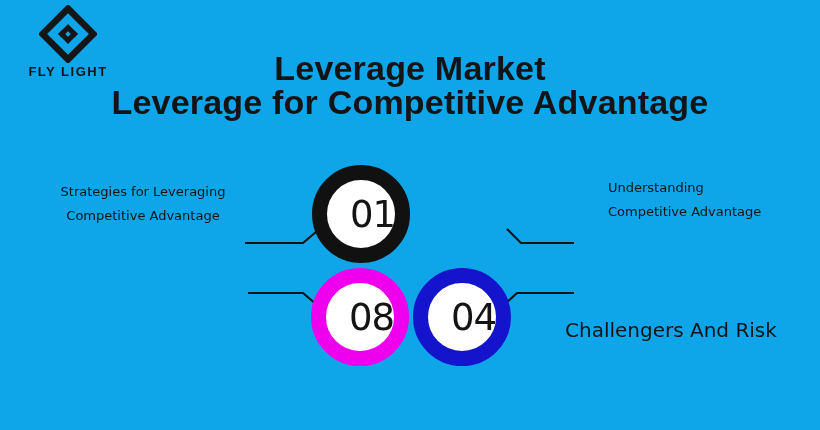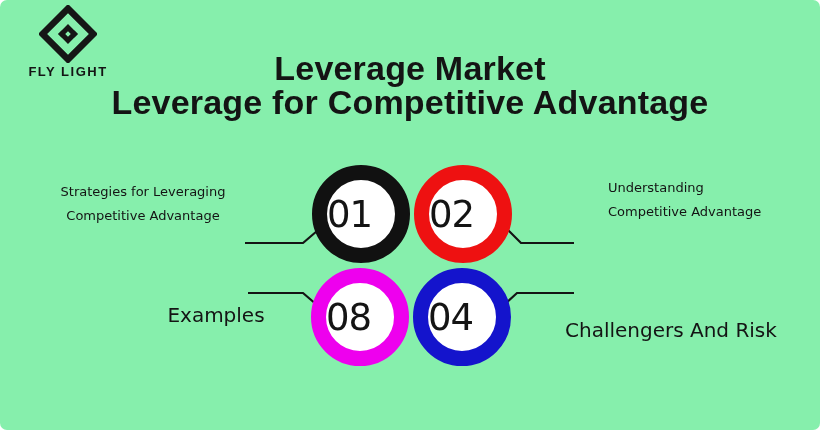--- a/index.html
+++ b/index.html
@@ -1,33 +1,33 @@
 <!DOCTYPE html>
 <html style="--line-color: #141414;"><head>
 <meta charset="utf-8">
 <style>
   html,body{margin:0;padding:0;background:#fff;}
   .canvas{
-    position:relative;width:820px;height:430px;background:#86efac;overflow:hidden;
-    font-family:"Liberation Sans",sans-serif;color:#141414;border-radius:7px;
+    position:relative;width:820px;height:430px;background:#0ea5e9;overflow:hidden;
+    font-family:"Liberation Sans",sans-serif;color:#141414;
   }
   
   .logo{position:absolute;left:22px;top:5px;width:92px;text-align:center;}
   .logo svg{display:block;margin:0 auto;}
   .brand{font-size:13px;font-weight:700;letter-spacing:1.5px;margin-top:1px;white-space:nowrap;}
   
   .title{
     position:absolute;left:0;top:51px;width:100%;text-align:center;
     font-size:34px;font-weight:700;line-height:34px;letter-spacing:.2px;
   }
   
   .circle{
     position:absolute;width:98px;height:98px;border-radius:50%;
     border:15px solid #111;box-sizing:border-box;background:#fff;
-    display:flex;align-items:center;justify-content:flex-start;
+    display:flex;align-items:center;justify-content:flex-end;
   }
   .circle .num{
     font-family:"DejaVu Sans",sans-serif;font-size:37px;font-weight:400;
     letter-spacing:-1px;color:#141414;line-height:1;
   }
   .c1{left:312px;top:165px;}
   .c2{left:414px;top:165px;}
   .c3{left:311px;top:268px;}
   .c4{left:413px;top:268px;}
   
@@ -65,38 +65,32 @@
   <svg class="connectors" width="820" height="430" viewBox="0 0 820 430">
     <path d="M245 243 H303 L317 231"></path>
     <path d="M507 229 L521 243 H574"></path>
     <path d="M248 293 H303 L317 305"></path>
     <path d="M504 305 L517 293 H574"></path>
   </svg>
 
   <div class="circle c1" style="border-color: rgb(17, 17, 17);">
     <span class="num">01</span>
   </div>
-  <div class="circle c2" style="border-color: rgb(238, 17, 17);">
-    <span class="num">02</span>
-  </div>
   <div class="circle c3" style="border-color: rgb(238, 0, 238);">
     <span class="num">08</span>
   </div>
   <div class="circle c4" style="border-color: rgb(20, 20, 204);">
     <span class="num">04</span>
   </div>
 
   <div class="label lbl1">
     <div>Strategies for Leveraging</div>
     <div>Competitive Advantage</div>
   </div>
   <div class="label lbl2">
     <div>Understanding</div>
     <div>Competitive Advantage</div>
   </div>
-  <div class="label lbl3">
-    <div>Examples</div>
-  </div>
   <div class="label lbl4">
     <div>Challengers And Risk</div>
   </div>
 
 </div>
 
 </body></html>

